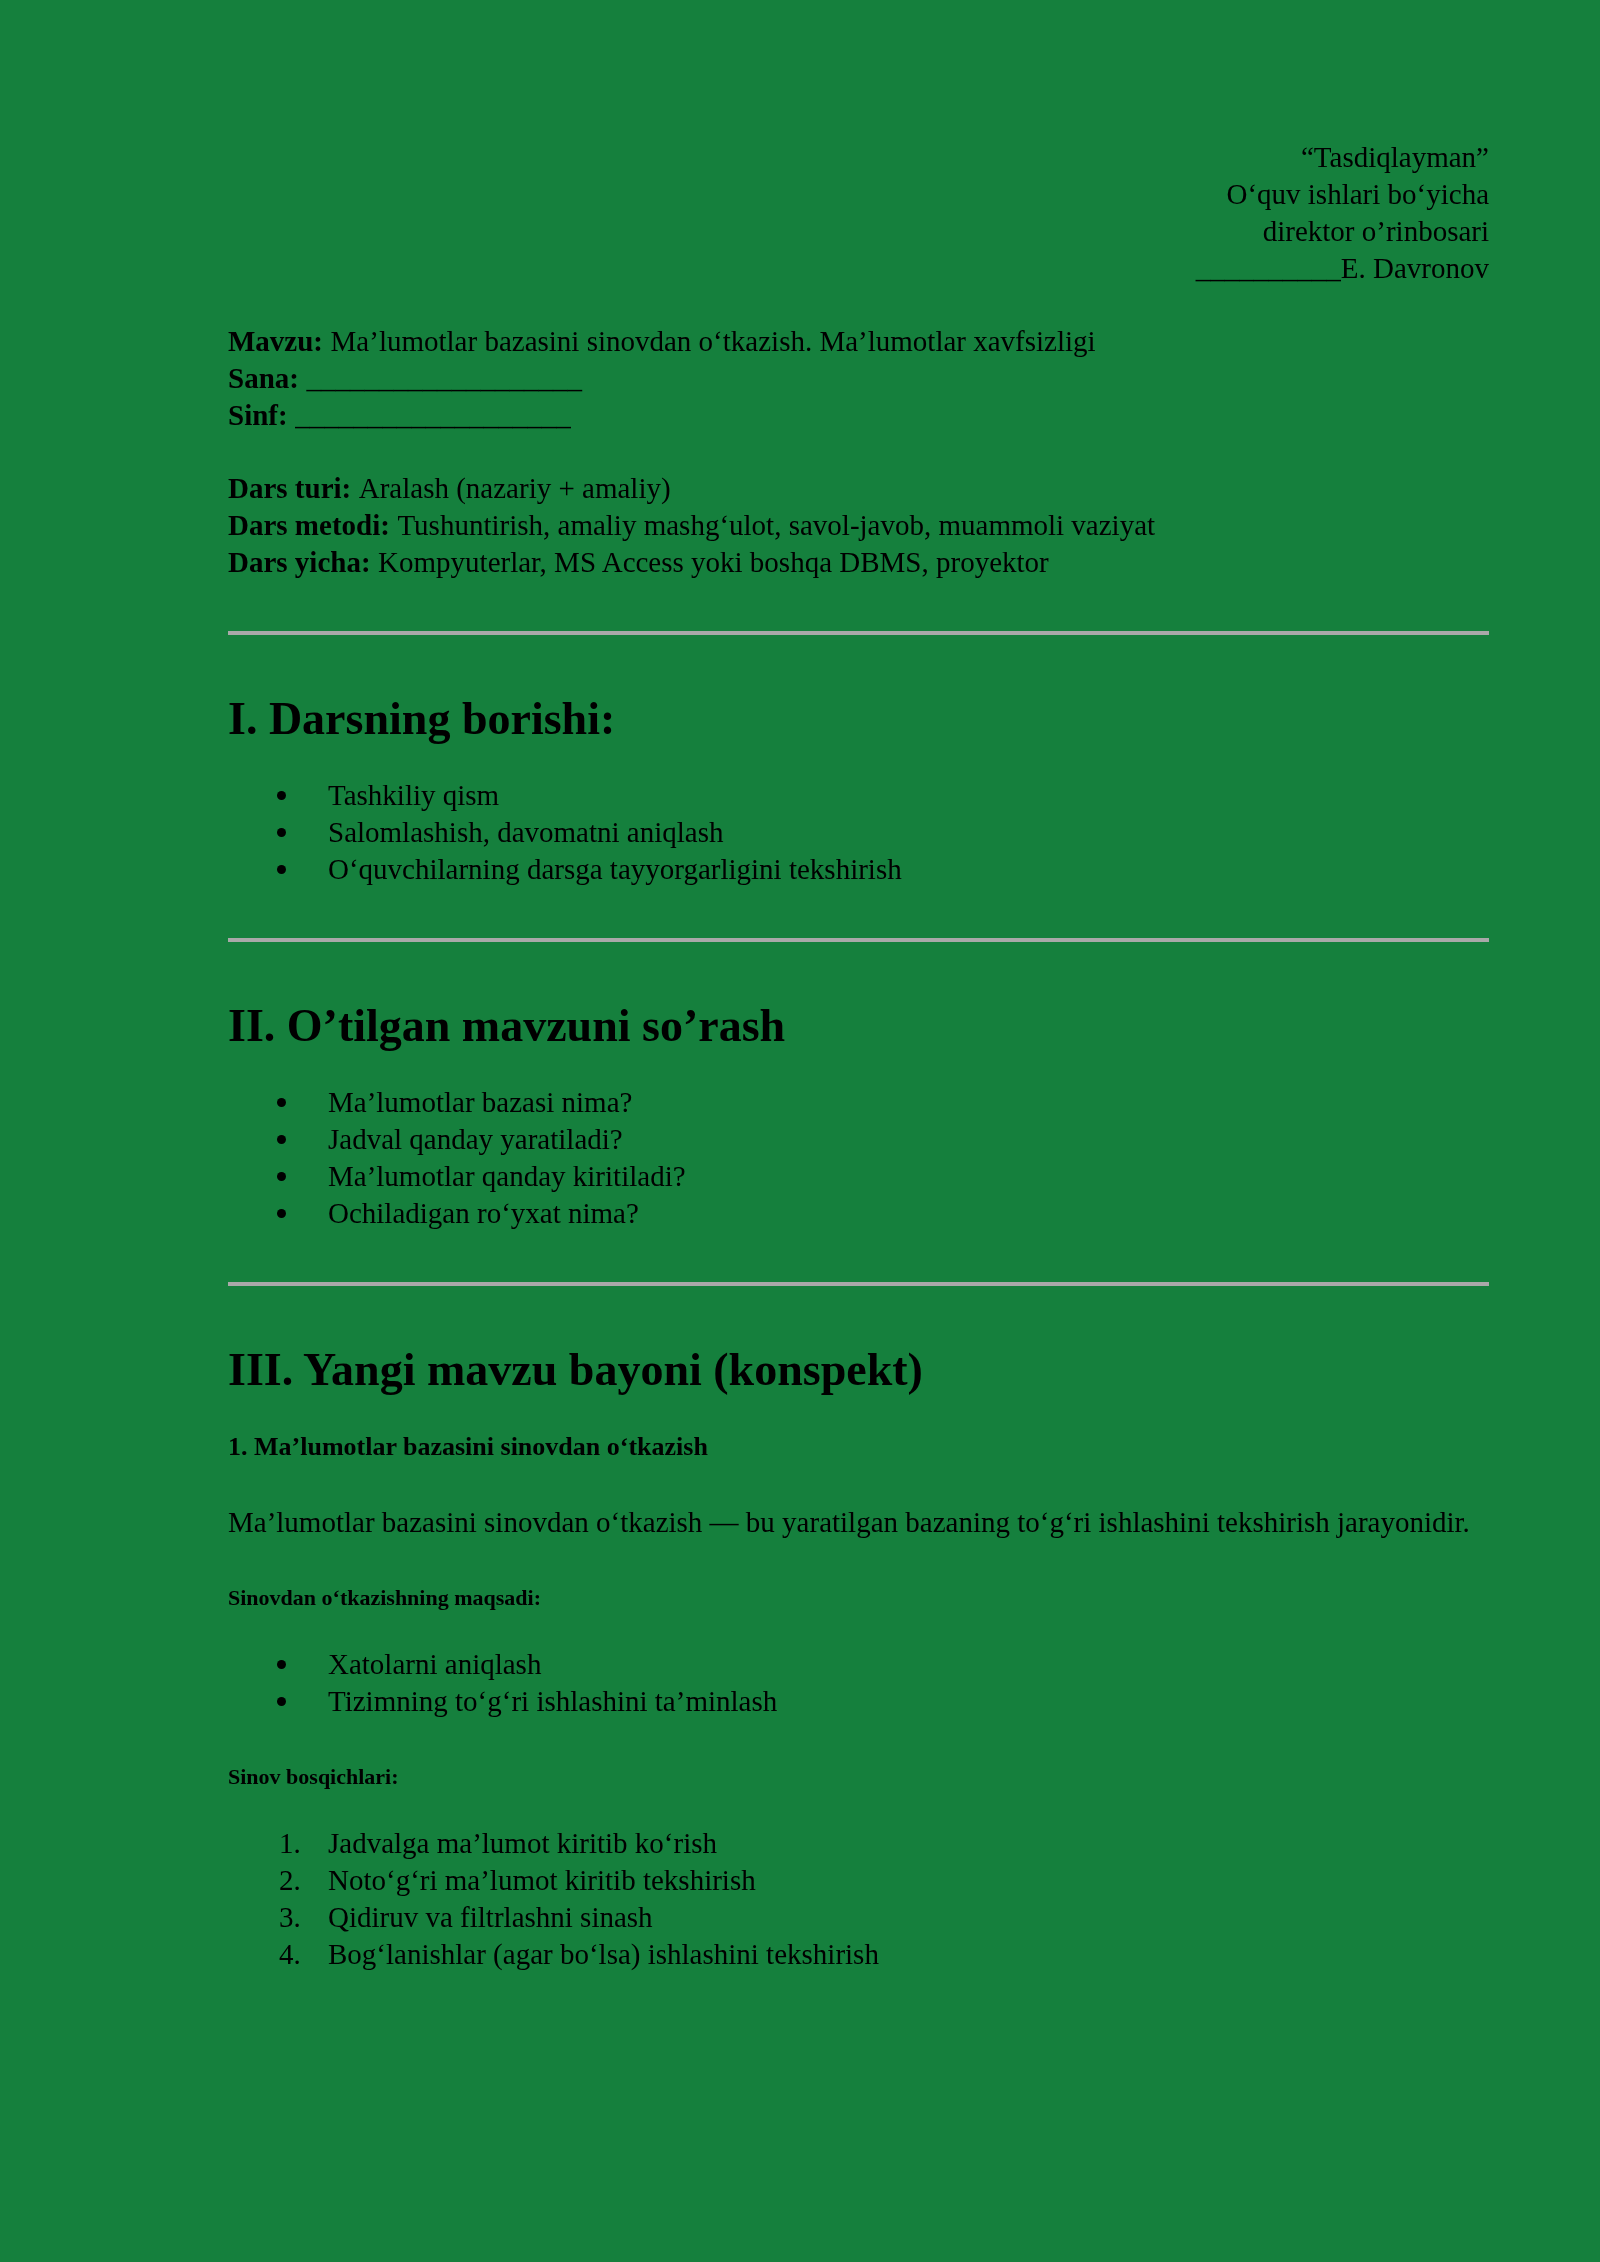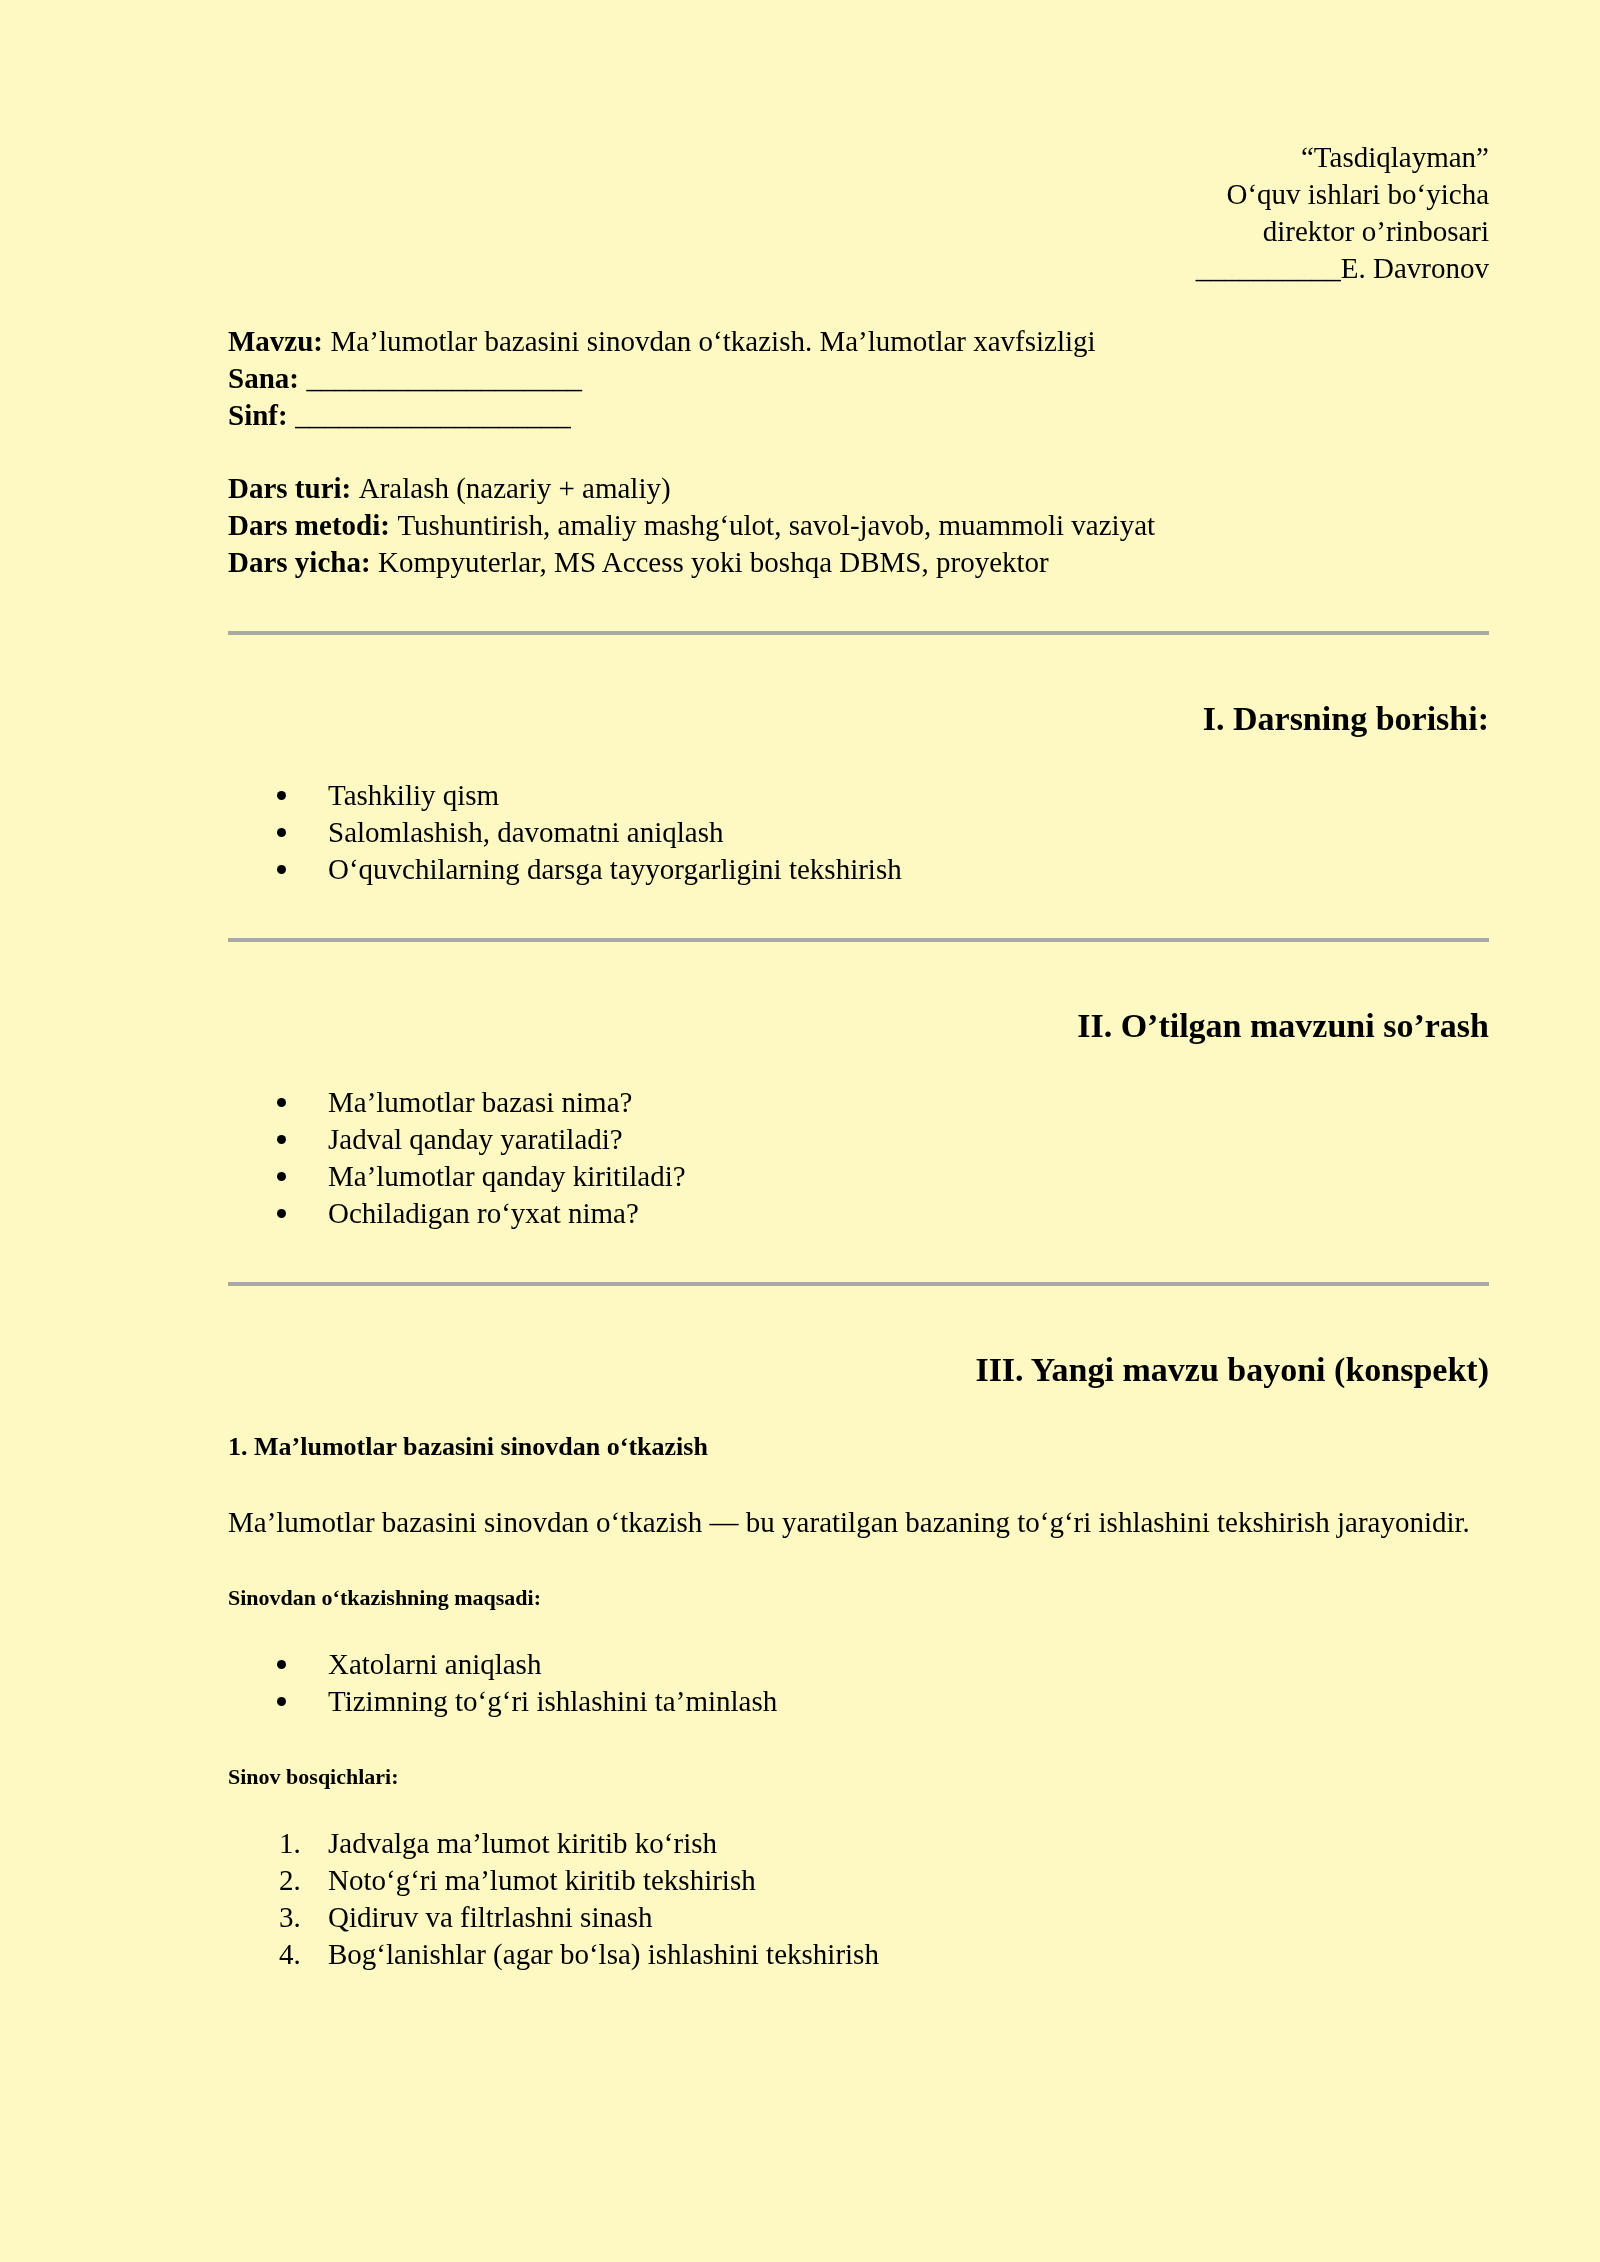--- a/index.html
+++ b/index.html
@@ -5,21 +5,21 @@
   html, body {
     margin: 0;
     padding: 0;
     background: #ffffff;
   }
   .page {
     position: relative;
     width: 1600px;
     height: 2262px;
     margin: 0 auto;
-    background: #fef9c3;
+    background: #15803d;
     color: #000000;
     font-family: "Liberation Serif", "DejaVu Serif", serif;
     font-size: 29px;
     line-height: 37px;
     box-sizing: border-box;
     padding: 139px 111px 0 228px;
     overflow: hidden;
   }
   .approval {
     text-align: right;
@@ -33,24 +33,23 @@
   .blank { margin-left: 0.26em; letter-spacing: 0; }
   hr.rule {
     border: none;
     height: 4px;
     background: #a9a9a9;
     margin: 50px 0 0 0;
     width: 100%;
   }
   .h-section {
     font-weight: bold;
-    font-size: 34px;
+    font-size: 46px;
     line-height: 44px;
     margin: 62px 0 0 0;
-    text-align: right;
   }
   .h-sub {
     font-weight: bold;
     font-size: 26px;
     line-height: 42px;
     margin: 34px 0 0 0;
   }
   .h-minor {
     font-weight: bold;
     font-size: 22px;

